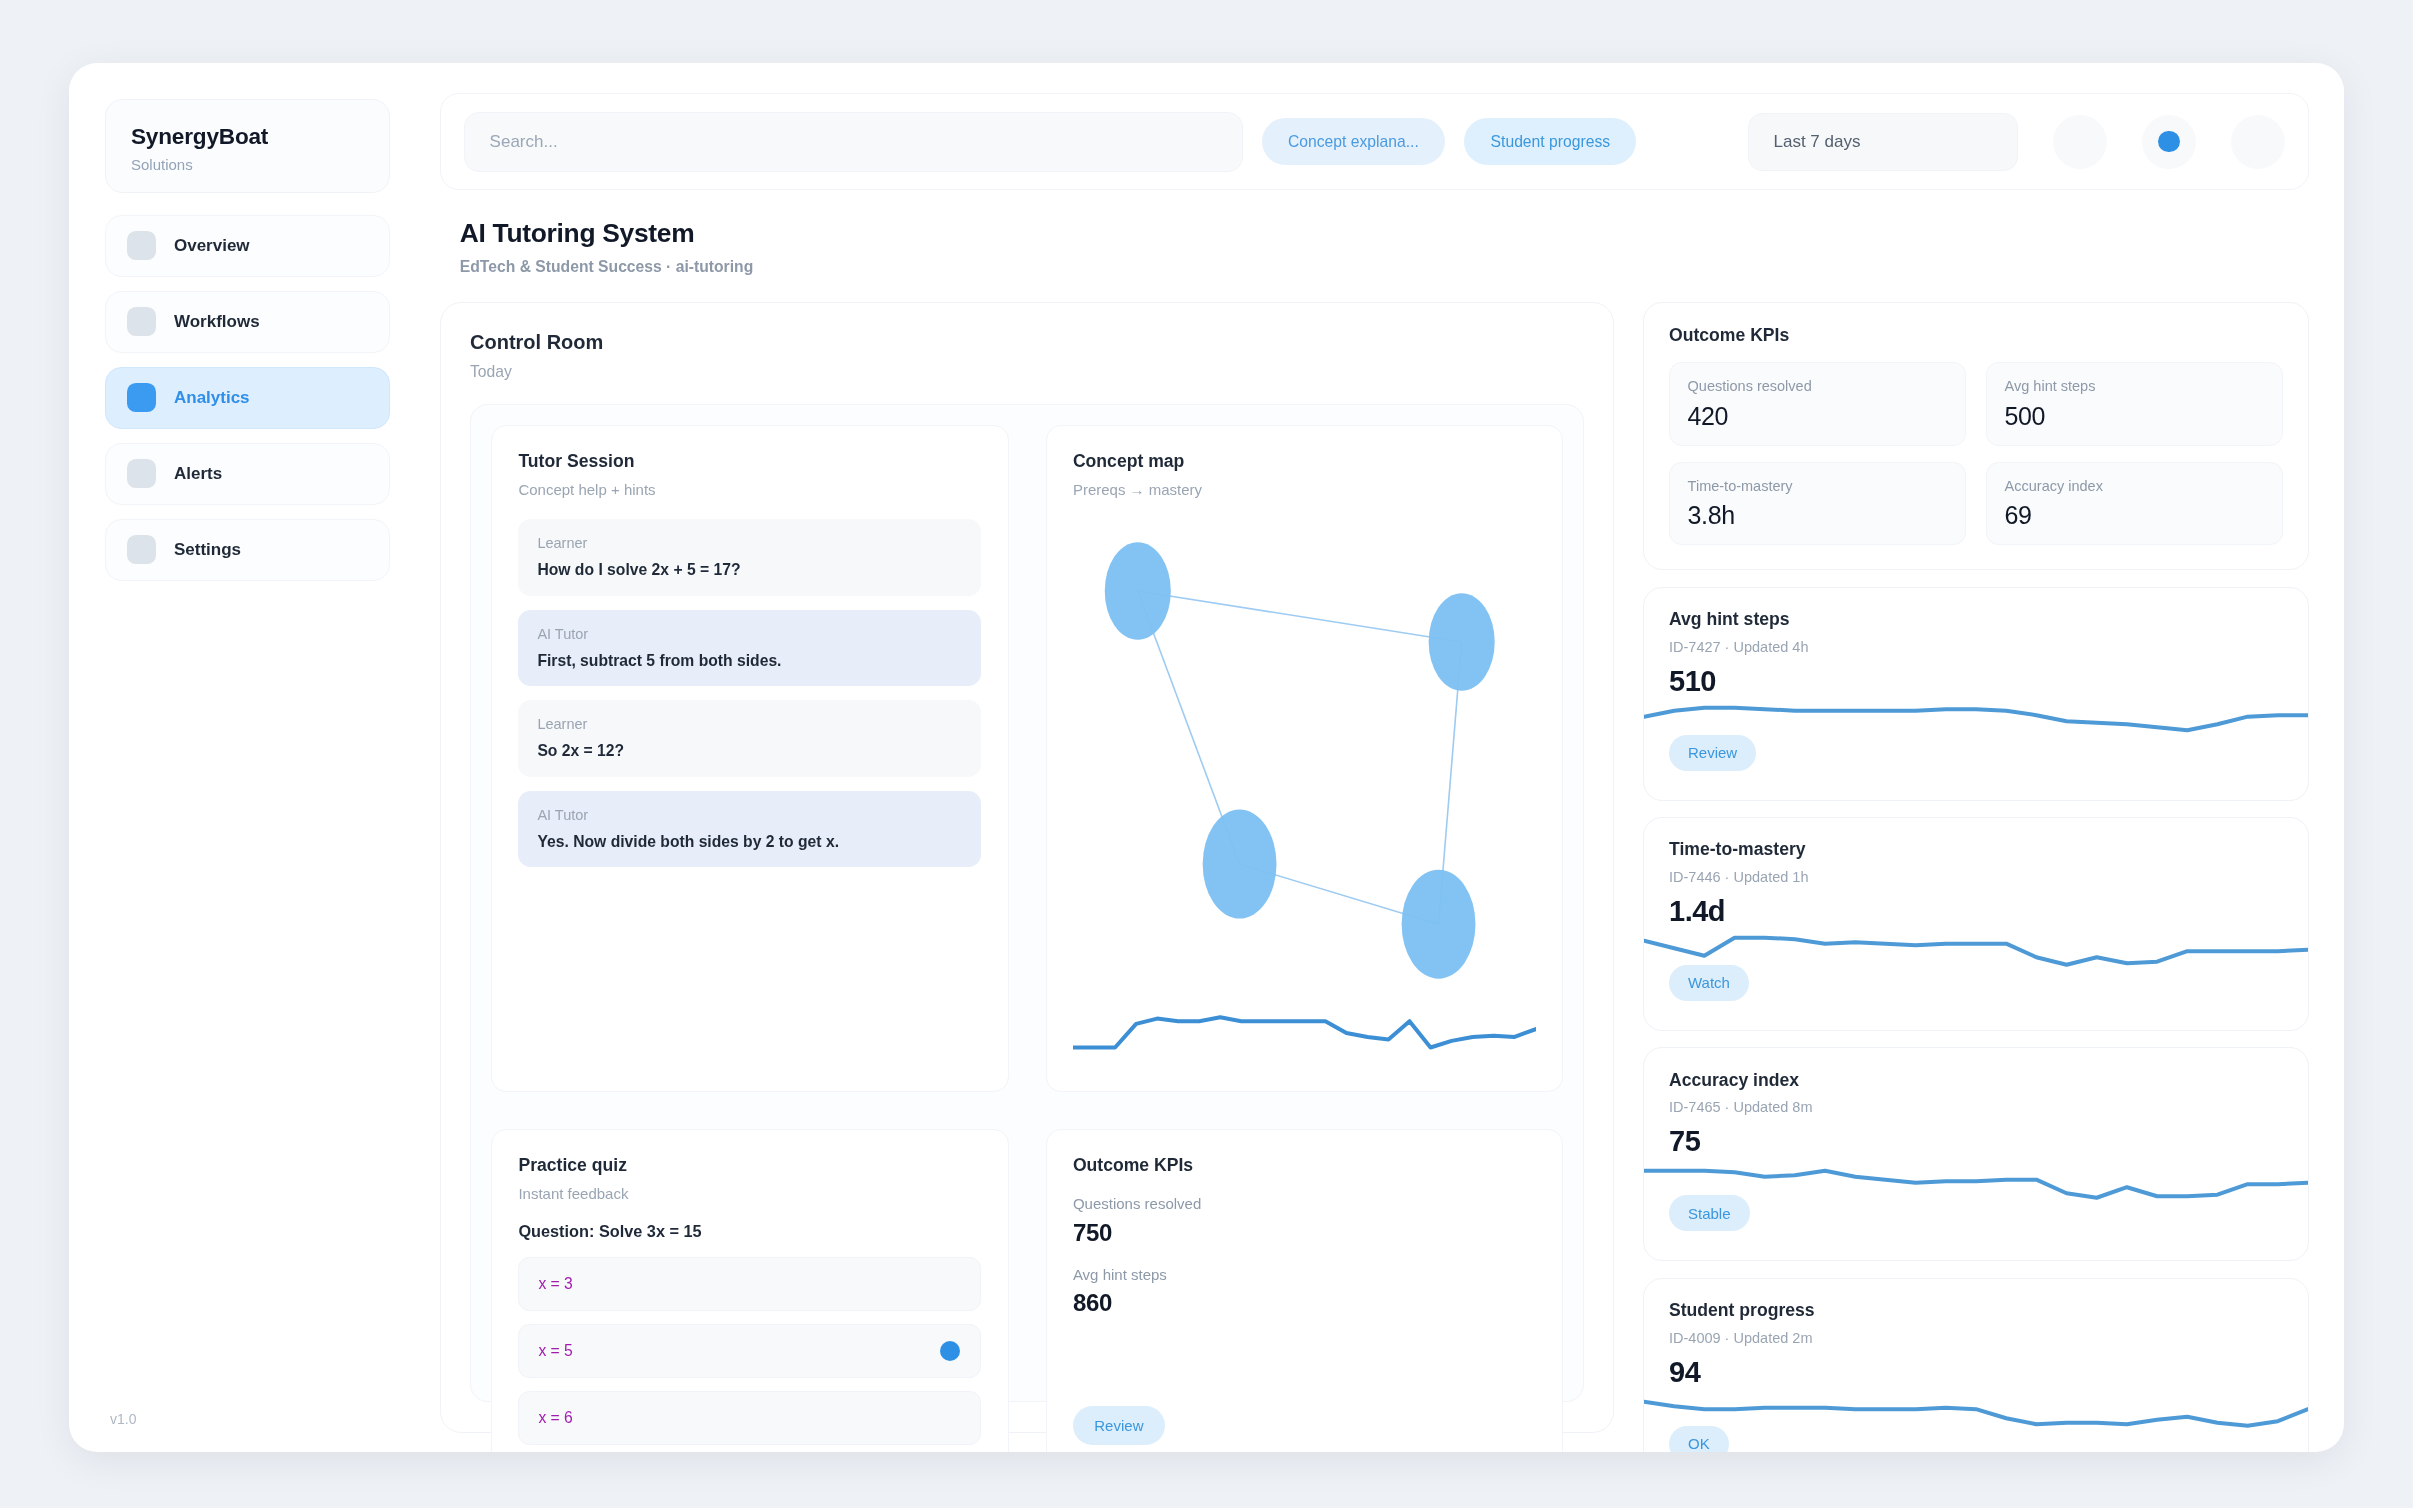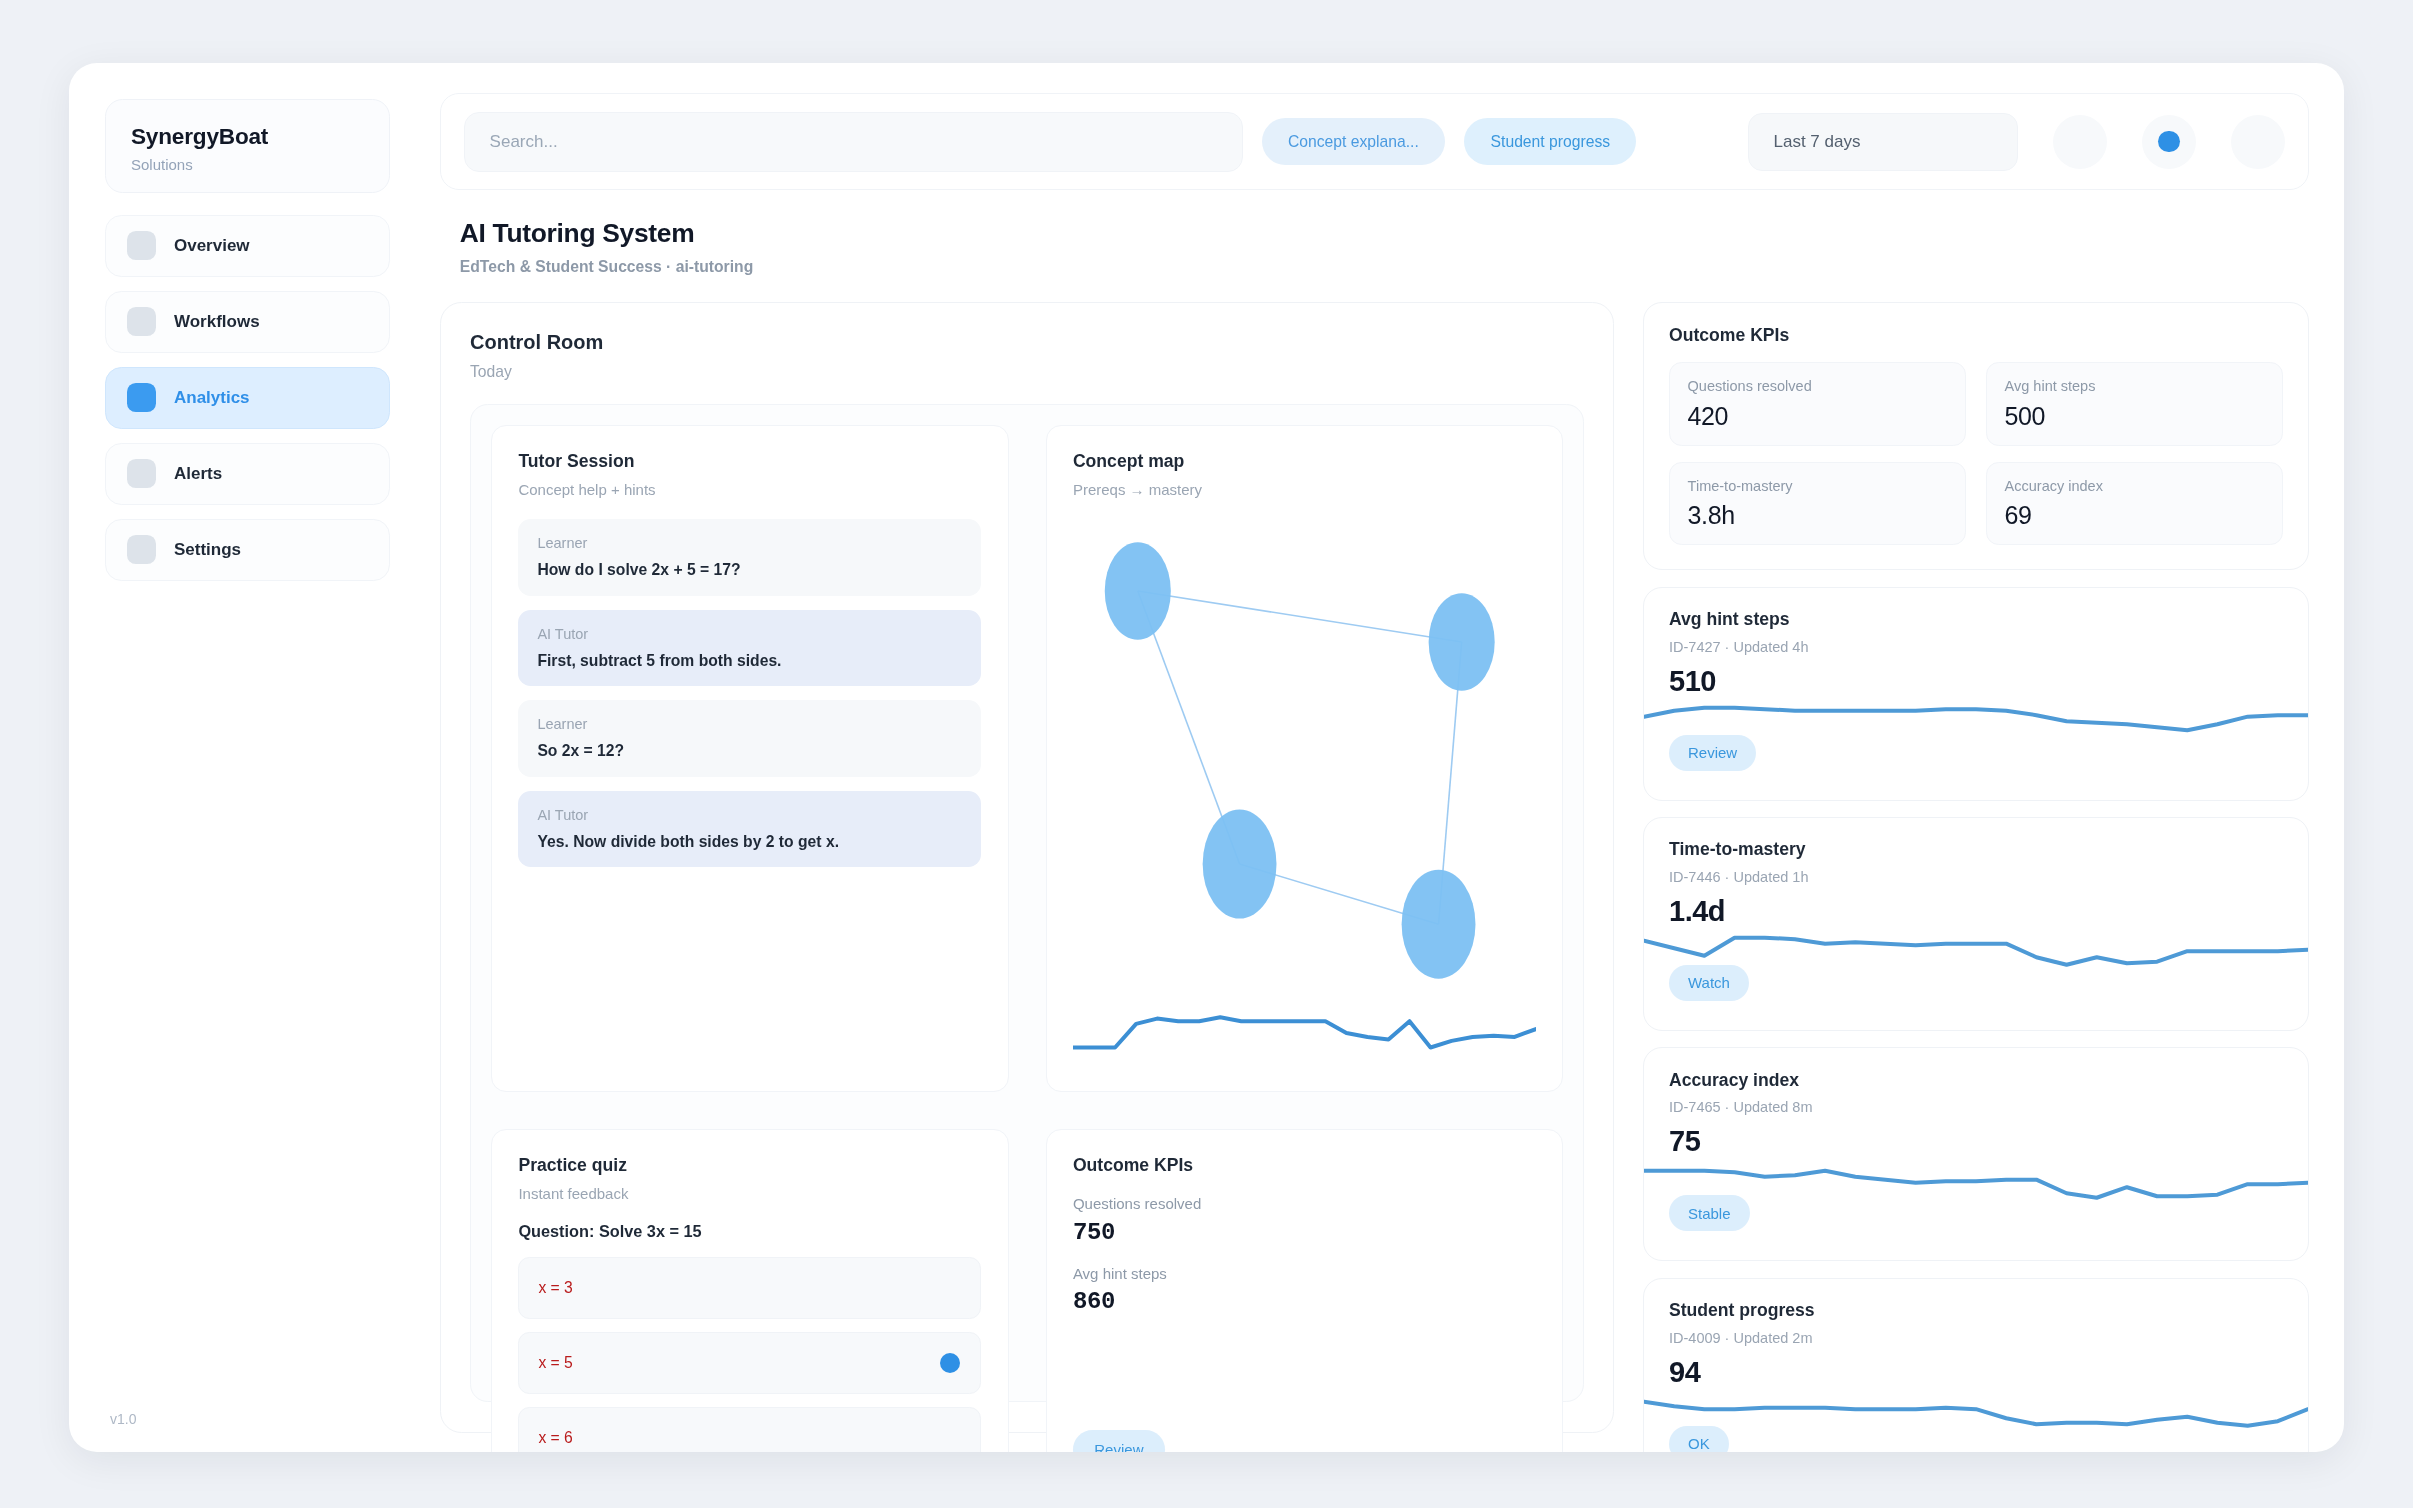--- a/index.html
+++ b/index.html
@@ -168,33 +168,33 @@
   .msg-text { font-size: 15.7px; color: #1f2937; font-weight: 700; margin-top: 10px; }
 
   .graph-wrap { margin-top: 19px; flex: 1 1 auto; min-height: 226px; }
   .graph-wrap svg { width: 100%; height: 100%; display: block; }
   .spark-wrap { margin-top: 5px; height: 82px; }
   .spark-wrap svg { width: 100%; height: 100%; display: block; }
 
   .q-text { font-size: 16.3px; font-weight: 700; color: #1f2937; margin-top: 20px; }
   .options { margin-top: 16.3px; display: flex; flex-direction: column; gap: 12.6px; }
   .option {
-    height: 62px; border-radius: 11.3px;
+    height: 54px; border-radius: 11.3px;
     background: #f7f9fb; border: 0.6px solid #f0f3f7;
     display: flex; align-items: center; padding: 0 19px;
-    font-size: 15.7px; color: #b91c1c;
+    font-size: 15.7px; color: #a21caf;
     position: relative;
   }
   .option .sel {
     position: absolute; right: 20px; top: 50%; transform: translateY(-50%);
     width: 20px; height: 20px; border-radius: 628px; background: #2e90e5;
   }
 
   .kpi-line-label { font-size: 15px; color: #8d99a8; margin-top: 19px; }
-  .kpi-line-value { font-size: 24px; font-weight: 700; color: #111827; margin-top: 6.3px; letter-spacing: -0.3px; font-family: Liberation Mono, monospace; }
+  .kpi-line-value { font-size: 24px; font-weight: 700; color: #111827; margin-top: 6.3px; letter-spacing: -0.3px; }
   .badge {
     display: inline-flex; align-items: center;
     height: 39px; padding: 0 21.4px; border-radius: 628px;
     background: #dceefc; color: #3a97dd; font-size: 15px;
     align-self: flex-start;
   }
   .badge-row { margin-top: auto; padding-top: 25px; }
 
   
   .rail {

